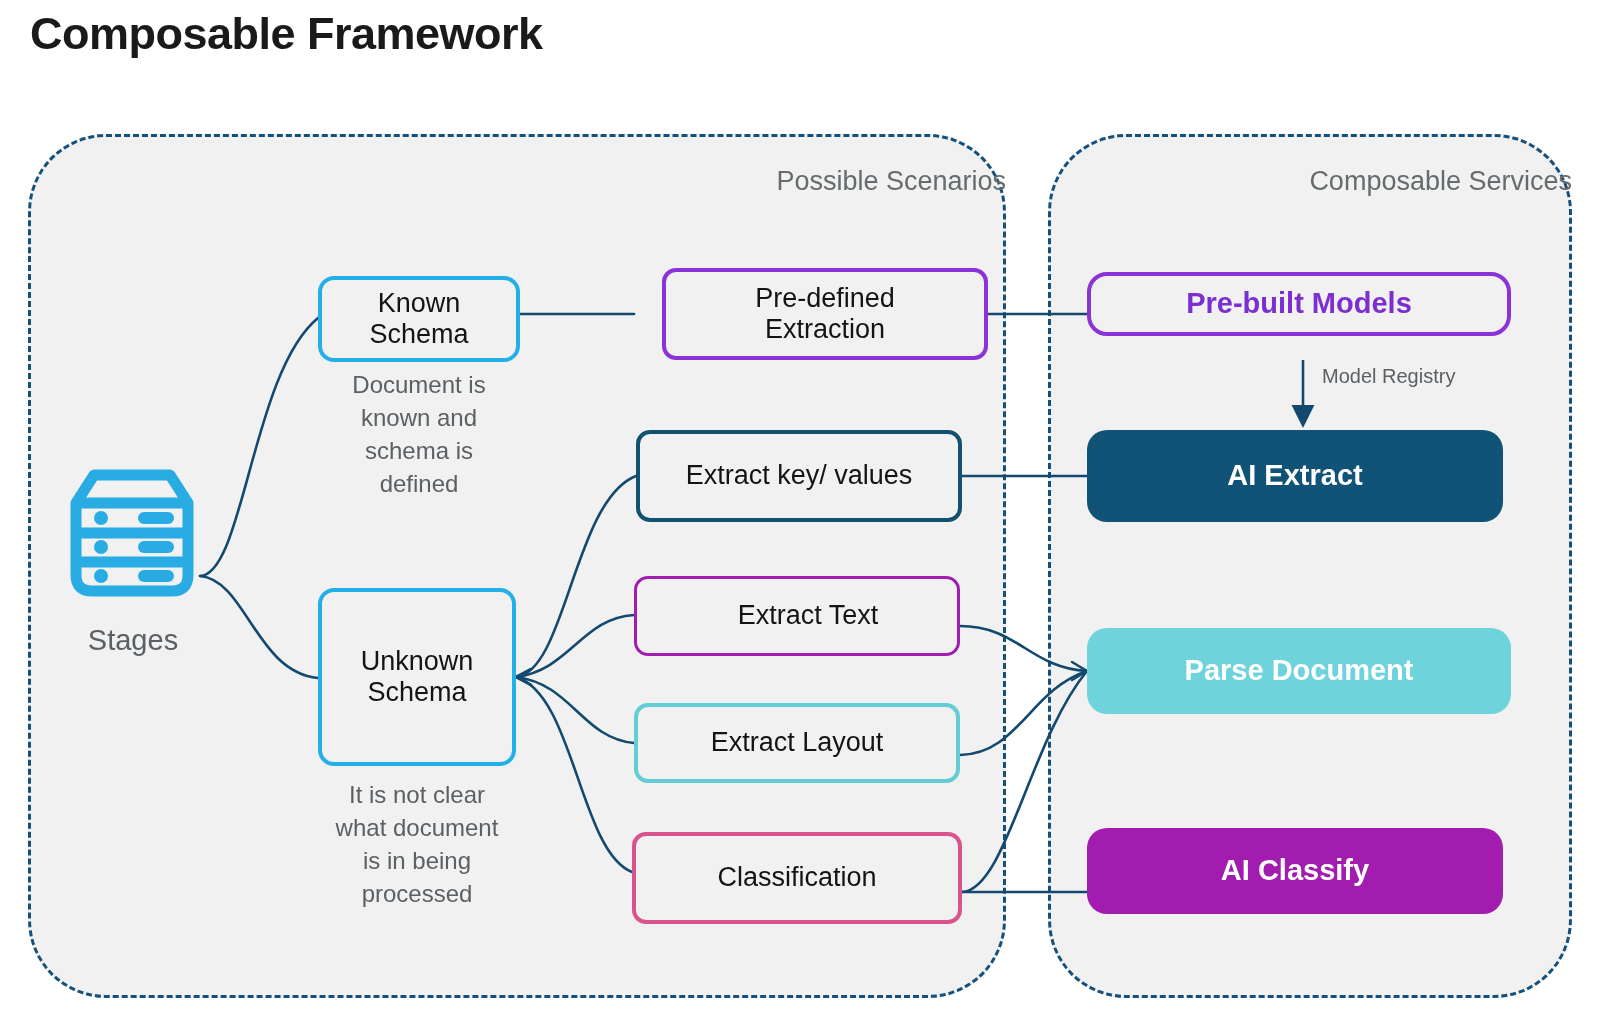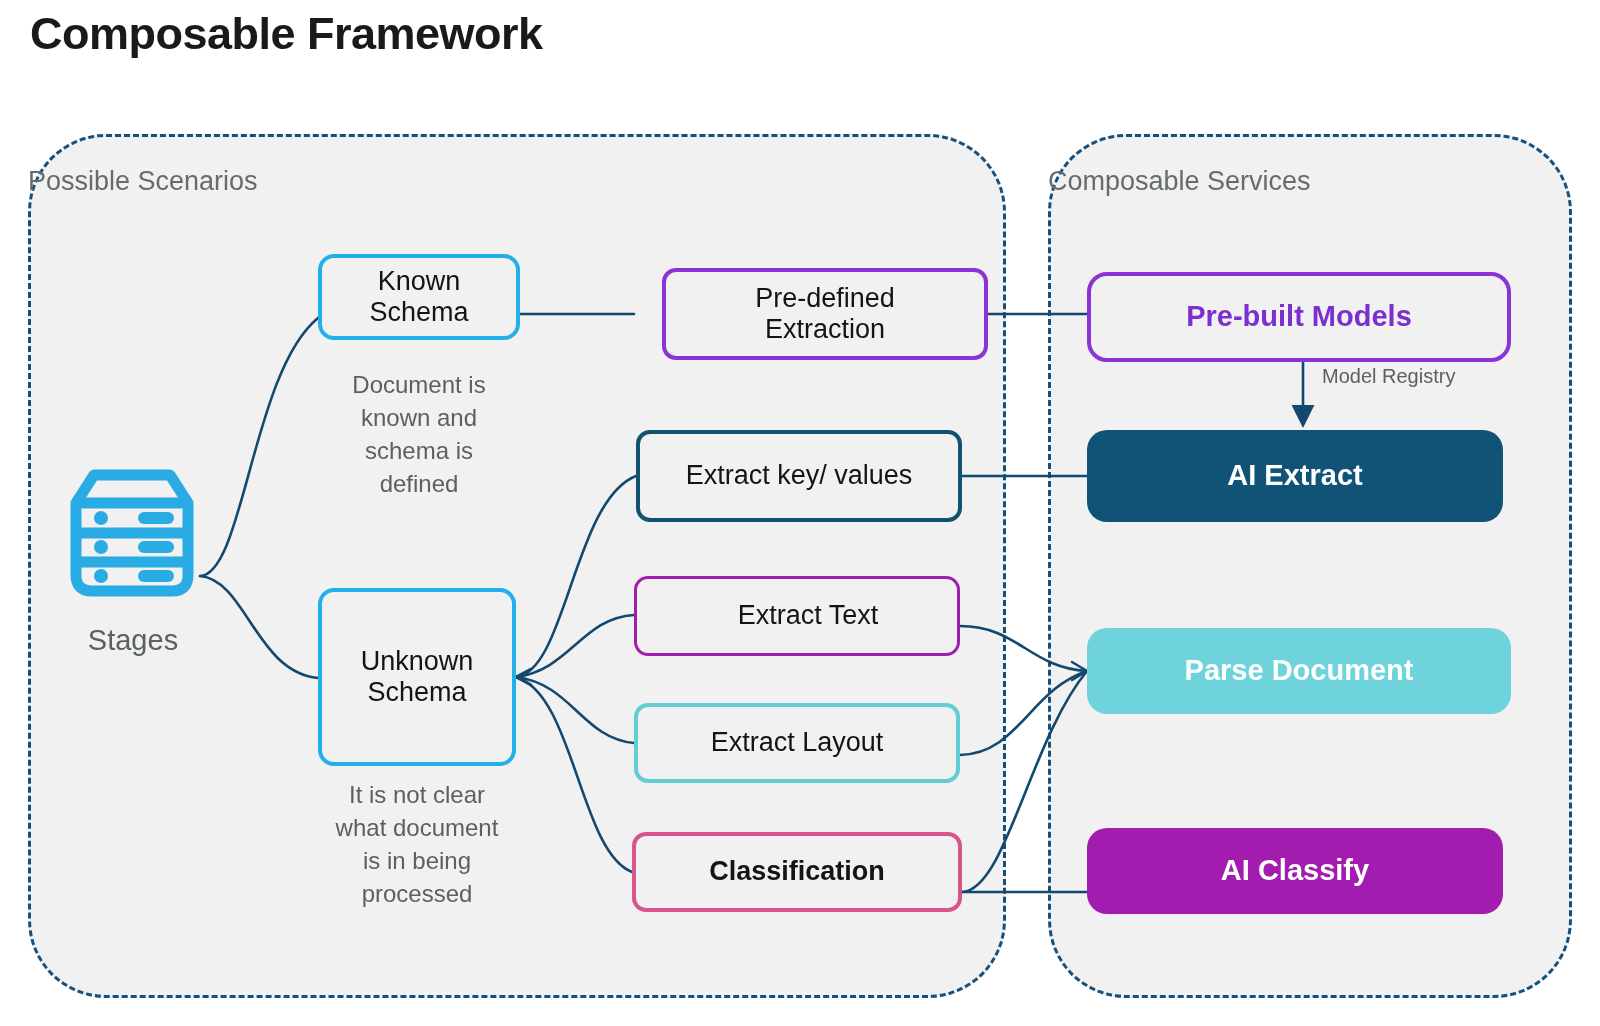--- a/index.html
+++ b/index.html
@@ -36,21 +36,21 @@
     box-sizing: border-box;
   }
   #panel-scenarios { left: 28px;   top: 134px; width: 978px;  height: 864px; }
   #panel-services  { left: 1048px; top: 134px; width: 524px;  height: 864px; }
 
   .panel-title {
     position: absolute;
     top: 166px;
     font-size: 27px;
     color: #666b6e;
-    text-align: left;
+    text-align: right;
     white-space: nowrap;
   }
   #title-scenarios { left: 28px;   width: 978px; }
   #title-services  { left: 1048px; width: 524px; }
 
   
   #edges {
     position: absolute;
     left: 0; top: 0;
     width: 1600px; height: 1026px;
@@ -67,30 +67,30 @@
     text-align: center;
     border-radius: 14px;
     background: #f1f1f1;
     font-size: 27px;
     color: #141414;
     line-height: 1.16;
     padding: 4px 10px;
   }
   .node.big { border-radius: 20px; }
 
-  .n-known    { left: 318px; top: 254px; width: 202px; height: 86px;  border: 4px solid #23b0e8; border-radius: 16px; }
+  .n-known    { left: 318px; top: 276px; width: 202px; height: 86px;  border: 4px solid #23b0e8; border-radius: 16px; }
   .n-unknown  { left: 318px; top: 588px; width: 198px; height: 178px; border: 4px solid #23b0e8; border-radius: 16px; }
 
   .n-predef   { left: 662px; top: 268px; width: 326px; height: 92px;  border: 4px solid #8b33d6; }
   .n-keyval   { left: 636px; top: 430px; width: 326px; height: 92px;  border: 4px solid #10526f; }
   .n-text     { left: 634px; top: 576px; width: 326px; height: 80px;  border: 3px solid #a21caf; padding-left: 32px; }
   .n-layout   { left: 634px; top: 703px; width: 326px; height: 80px;  border: 4px solid #63cdd6; }
-  .n-classify { left: 632px; top: 832px; width: 330px; height: 80px;  border: 4px solid #d9538c; font-weight: bold; }
-
-  .n-prebuilt { left: 1087px; top: 272px; width: 424px; height: 90px; border: 4px solid #8b33d6;
+  .n-classify { left: 632px; top: 832px; width: 330px; height: 92px;  border: 4px solid #d9538c; }
+
+  .n-prebuilt { left: 1087px; top: 272px; width: 424px; height: 64px; border: 4px solid #8b33d6;
                 color: #7b2fd0; font-weight: bold; font-size: 29px; }
   .n-aiextract{ left: 1087px; top: 430px; width: 416px; height: 92px; background: #115377;
                 color: #ffffff; font-weight: bold; font-size: 29px; border: none; border-radius: 12px; }
   .n-parse    { left: 1087px; top: 628px; width: 424px; height: 86px; background: #6fd3dc;
                 color: #ffffff; font-weight: bold; font-size: 29px; border: none; border-radius: 16px; }
   .n-aiclass  { left: 1087px; top: 828px; width: 416px; height: 86px; background: #a21caf;
                 color: #ffffff; font-weight: bold; font-size: 29px; border: none; border-radius: 16px; }
 
   
   .caption {

